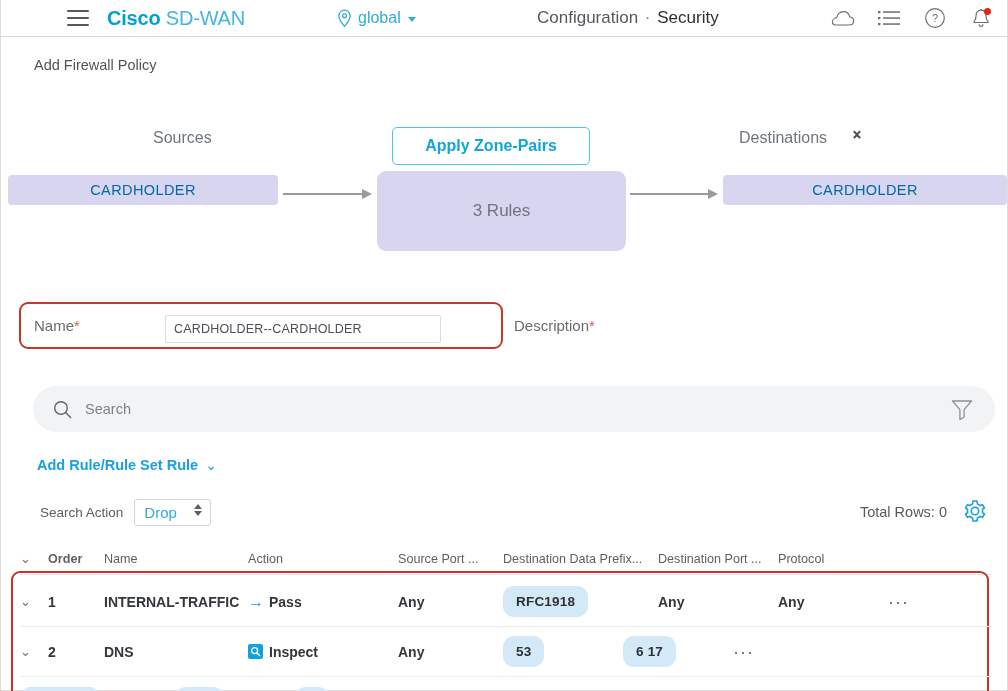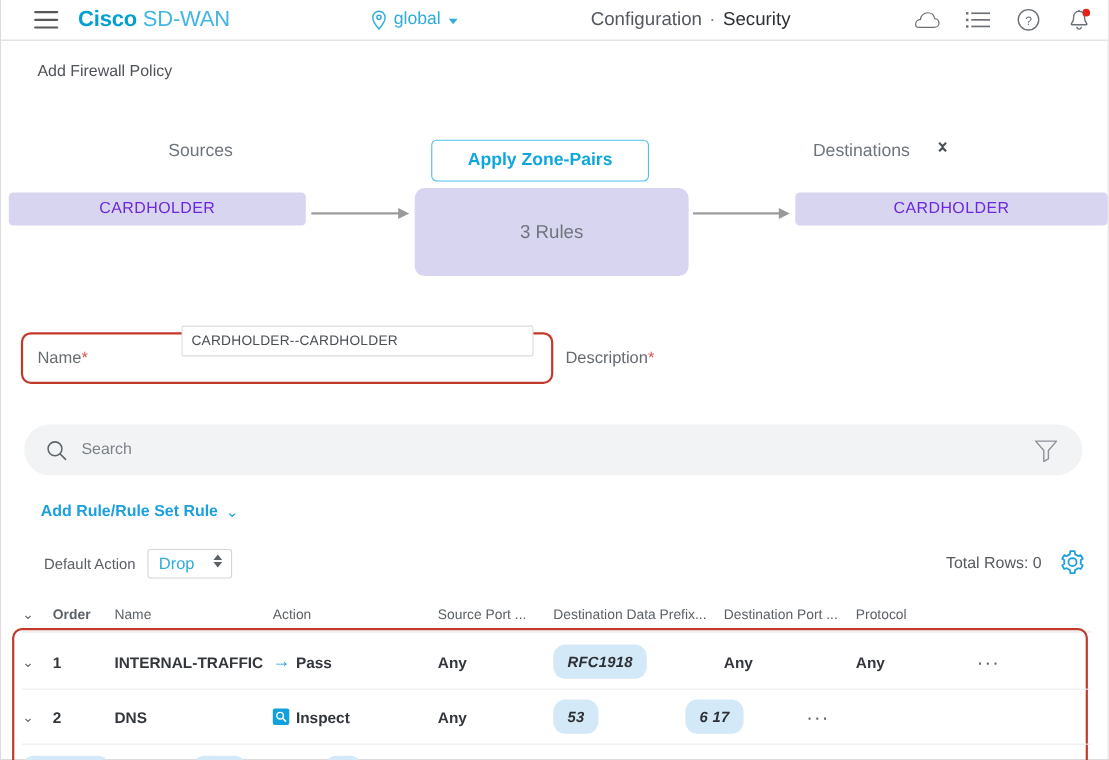--- a/index.html
+++ b/index.html
@@ -11,20 +11,21 @@
     overflow: hidden;
   }
   .page { position: relative; width: 1008px; height: 691px; border: 1px solid #dcdcdc; border-top: none; }
 
   
   .header {
     position: relative; height: 37px; width: 100%;
     border-bottom: 1px solid #d9d9d9;
     display: flex; align-items: center;
     background: #fff;
+    padding-left: 36px;
   }
   .hamburger { margin-left: 30px; width: 22px; height: 16px; display: flex; flex-direction: column; justify-content: space-between; cursor: pointer; }
   .hamburger span { display: block; height: 2.3px; background: #58585b; border-radius: 1px; }
   .brand { margin-left: 18px; font-size: 20px; letter-spacing: -.2px; white-space: nowrap; }
   .brand b { color: #00a0d1; font-weight: bold; }
   .brand i { color: #41b6e6; font-style: normal; font-weight: normal; }
 
   .global-wrap { position: absolute; left: 336px; display: flex; align-items: center; gap: 6px; cursor: pointer; }
   .pin-icon { width: 15px; height: 19px; position: relative; }
   .pin-icon svg { display: block; }
@@ -52,21 +53,21 @@
   .apply-btn {
     position: absolute; left: 391px; top: 48px; width: 198px; height: 38px;
     border: 1.6px solid #4fc0e8; border-radius: 5px; background: #fff;
     color: #0fa6dd; font-size: 16px; font-weight: bold;
     display: flex; align-items: center; justify-content: center; cursor: pointer;
   }
 
   .zone-box {
     position: absolute; background: #d7d5f0; border-radius: 4px;
     display: flex; align-items: center; justify-content: center;
-    font-size: 14.5px; color: #6d28d9; letter-spacing: .4px;
+    font-size: 14.5px; color: #0369a1; letter-spacing: .4px;
   }
   .zone-src { left: 7px; top: 96px; width: 270px; height: 30px; }
   .zone-dst { left: 722px; top: 96px; width: 284px; height: 30px; }
   .rules-box {
     position: absolute; left: 376px; top: 92px; width: 249px; height: 80px;
     background: #d7d5f0; border-radius: 9px;
     display: flex; align-items: center; justify-content: center;
     font-size: 17px; color: #6f757c;
   }
 
@@ -90,26 +91,26 @@
   }
   .field-label { position: absolute; font-size: 15px; color: #666b70; }
   .lbl-name { left: 33px; top: 22px; }
   .lbl-desc { left: 513px; top: 22px; }
   .req { color: #e2574c; }
   .txtinput {
     position: absolute; background: #fff; border: 1px solid #dcdcdc; border-radius: 2px;
     font-family: "Liberation Sans", sans-serif; font-size: 12.5px; color: #4a4f55;
     padding: 0 8px; letter-spacing: .2px;
   }
-  .in-name { left: 164px; top: 1px; width: 320px; height: 28px; }
+  .in-name { left: 164px; top: 20px; width: 276px; height: 28px; }
   .in-desc { left: 645px; top: 15px; width: 326px; height: 28px; }
 
   
   .searchbar {
-    position: absolute; left: 21px; top: 349px; width: 962px; height: 46px;
+    position: absolute; left: 32px; top: 349px; width: 962px; height: 46px;
     background: #f2f3f4; border-radius: 23px; display: flex; align-items: center;
   }
   .search-ico { margin-left: 20px; display: flex; }
   .search-input {
     flex: 1; border: none; outline: none; background: transparent; margin-left: 13px;
     font-family: "Liberation Sans", sans-serif; font-size: 14.5px; color: #55595e;
   }
   .search-input::placeholder { color: #7e838a; }
   .funnel { margin-right: 22px; display: flex; cursor: pointer; }
 
@@ -156,21 +157,21 @@
   .c-act  { width: 150px; flex: none; }
   .c-sport{ width: 105px; flex: none; }
   .c-ddp  { width: 155px; flex: none; }
   .c-dport{ width: 120px; flex: none; }
   .c-proto{ width: 110px; flex: none; }
   .c-more { flex: 1; display: flex; justify-content: flex-start; }
 
   .chev-row { color: #6b7077; font-size: 13px; line-height: 1; }
   .chip {
     background: #d3e9f7; color: #2d3136; border-radius: 11px;
-    padding: 8px 13px; font-size: 13.5px; font-weight: bold; letter-spacing: .2px; font-style: italic;
+    padding: 8px 13px; font-size: 13.5px; font-weight: bold; letter-spacing: .2px;
   }
   .pass-ico { color: #1ba0dd; font-size: 16px; margin-right: 5px; font-weight: bold; }
   .inspect-ico {
     width: 15px; height: 15px; background: #11a1dc; border-radius: 2px;
     margin-right: 6px; display: flex; align-items: center; justify-content: center;
   }
   .act-text { font-weight: bold; color: #33373b; font-size: 14px; }
   .dots { color: #5c6166; font-size: 18px; letter-spacing: 1px; cursor: pointer; line-height: 8px; }
 </style>
 </head>
@@ -295,21 +296,21 @@
         </svg>
       </span>
     </div>
 
     <div class="addrule">
       <span>Add Rule/Rule Set Rule</span>
       <span class="chev-sm">⌄</span>
     </div>
 
     <div class="defaction">
-      <span class="dl">Default Action</span>
+      <span class="dl">Search Action</span>
       <div class="select-box">
         <span class="val">Drop</span>
         <span class="stepper">
           <i class="up"></i>
             <i class="dn"></i>
         </span>
       </div>
     </div>
 
     <div class="totalrows">Total Rows: 0</div>

